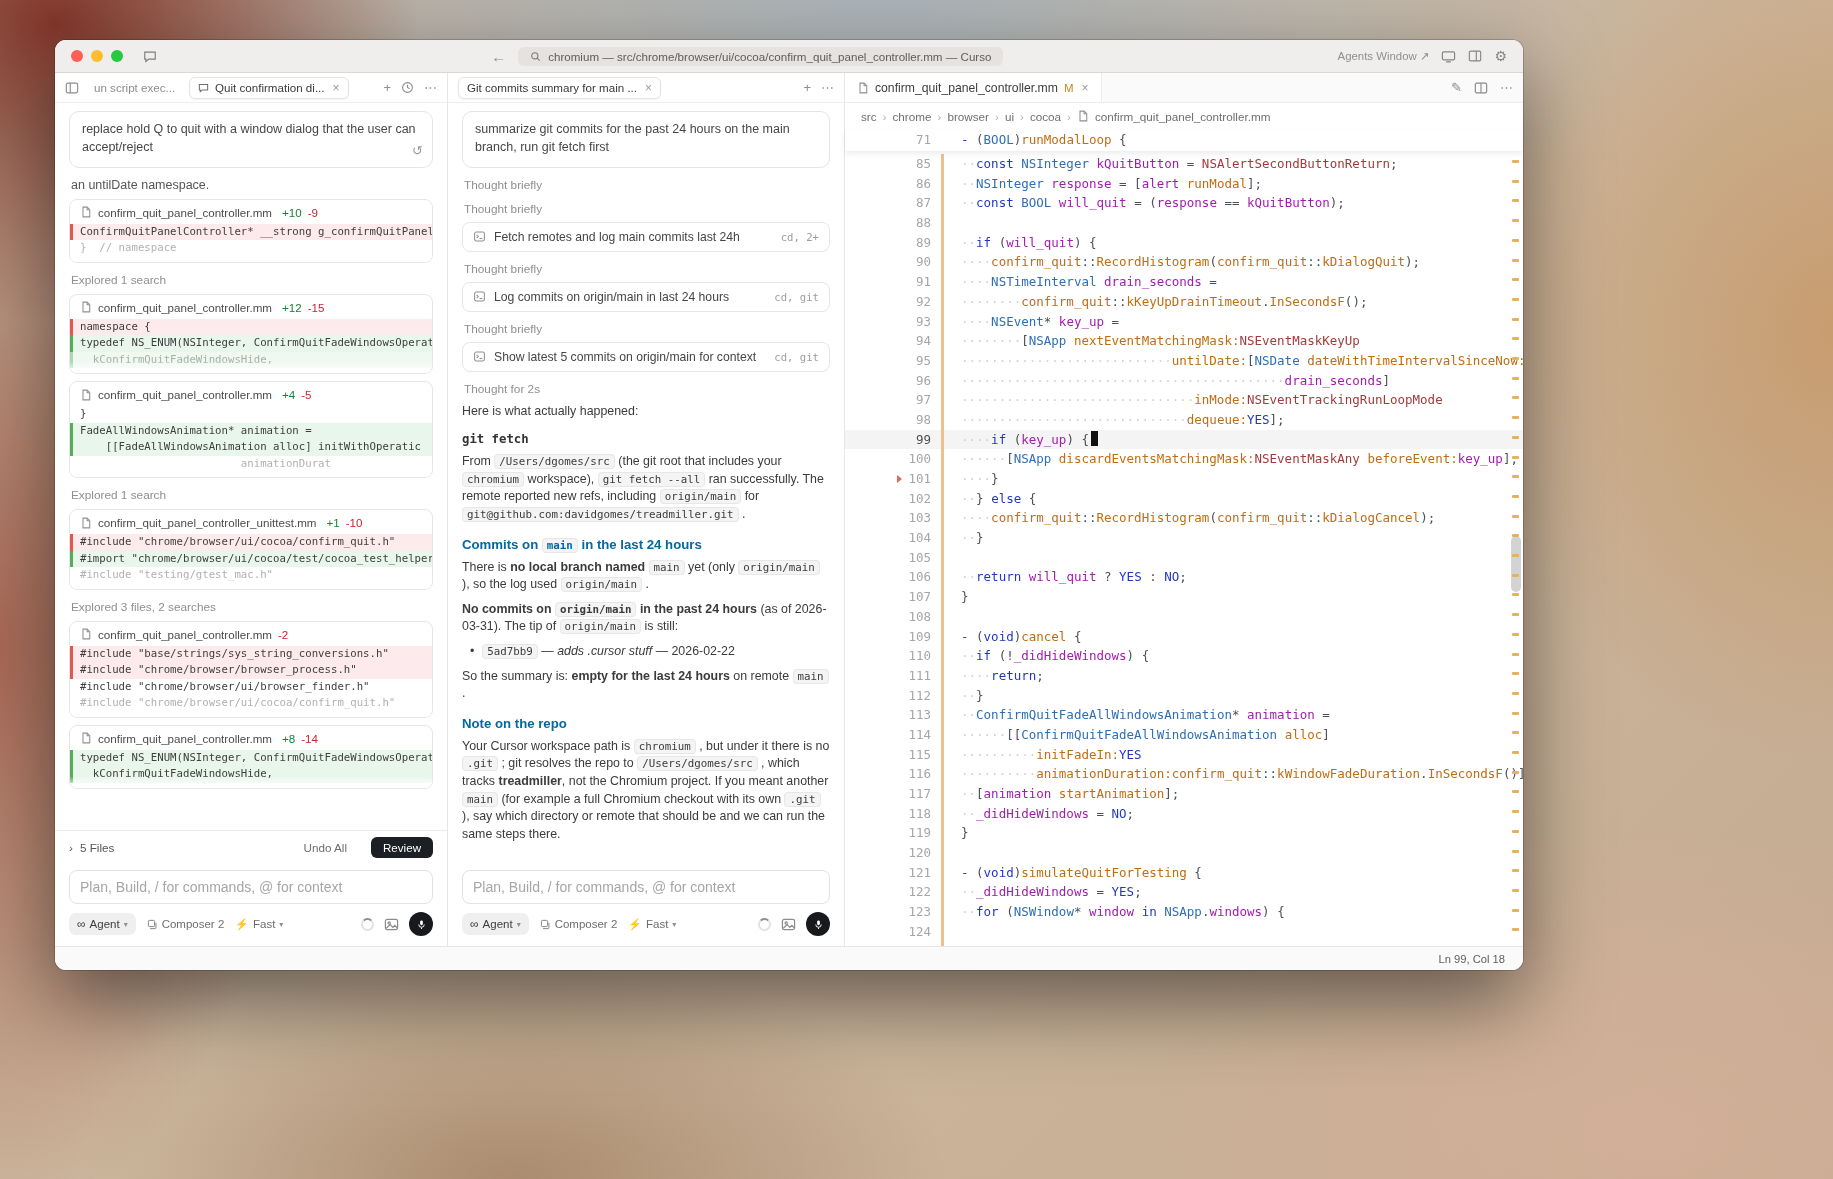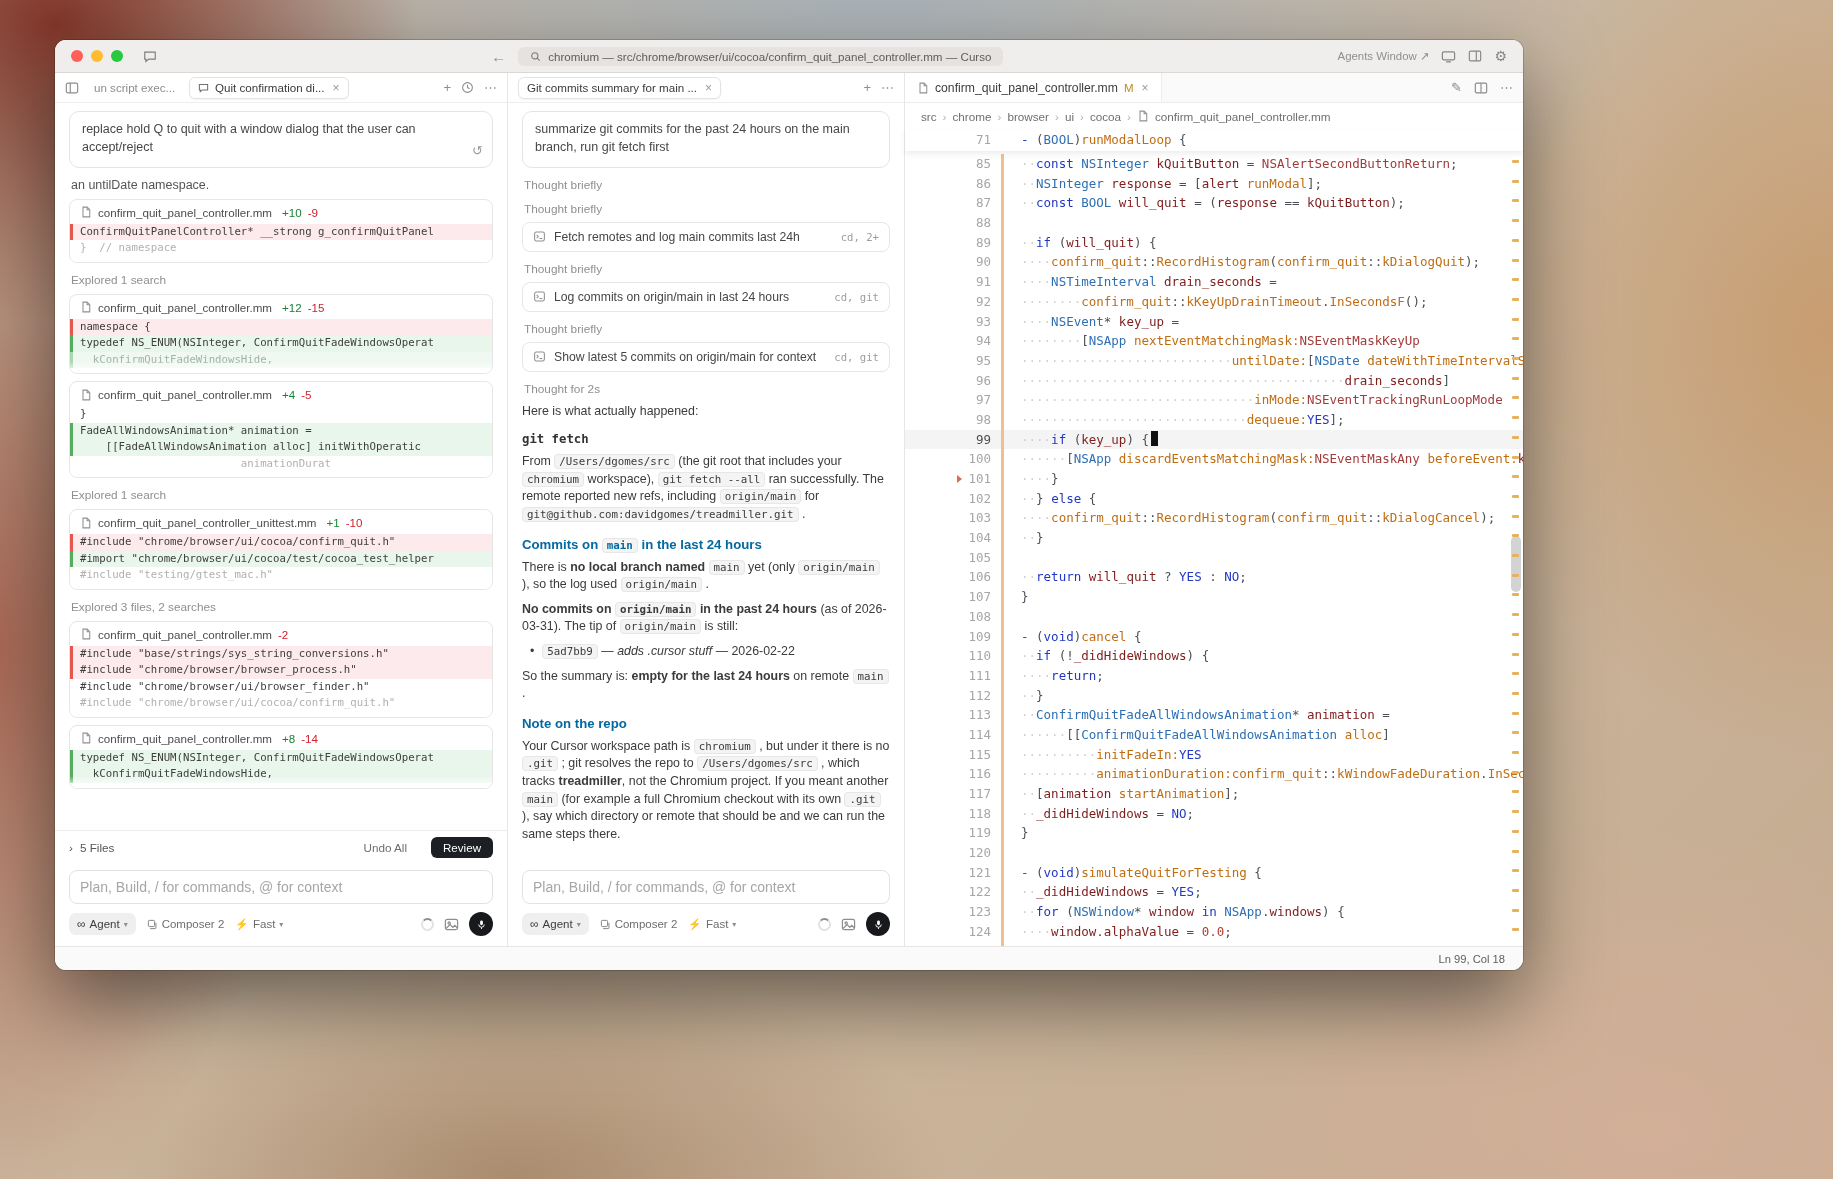--- a/index.html
+++ b/index.html
@@ -95,21 +95,21 @@
   .cl{display:flex;height:19.7px;line-height:19.7px;font-size:12.5px;font-family:"DejaVu Sans Mono",monospace;white-space:pre}
   .cl.current{background:#f4f4f4}
   .cl.current .cl-num{color:#4f4f4f}
   .cl-gut{display:flex;width:86px;flex:none;justify-content:flex-end;align-items:center;gap:4px}
   .cl-num{color:#a6a6a6;text-align:right}
   .cl-mark{width:3px;margin-left:10px;background:#efc08b;flex:none}
   .sticky .cl-mark{background:#efc08b}
   .cl-code{padding-left:17px;flex:1;overflow:hidden;color:#3a3a3a}
   .gut-arrow{width:0;height:0;border-left:5px solid #df6a55;border-top:4px solid transparent;border-bottom:4px solid transparent;margin-right:2px}
   .tok-k{color:#2238c2}.tok-t{color:#2e6fb3}.tok-f{color:#c06d12}.tok-c{color:#a33b3b}
-  .tok-v{color:#7f1d1d}.tok-p{color:#4a4f57}.tok-n{color:#b23a2f}.tok-ws{color:#d2d0ce}
+  .tok-v{color:#a21caf}.tok-p{color:#4a4f57}.tok-n{color:#b23a2f}.tok-ws{color:#d2d0ce}
   .cursor-block{display:inline-block;width:7.5px;height:15px;background:#101010;vertical-align:-2px;margin-left:2px}
   .ruler{position:absolute;right:0;top:0;bottom:0;width:14px}
   .ruler-dash{position:absolute;right:4px;width:7px;height:3px;background:#e8b25c;border-radius:1px}
   .scroll-thumb{position:absolute;right:2px;top:385px;width:10px;height:56px;background:rgba(110,110,110,.3);border-radius:5px}
   
   .statusbar{height:24px;flex:none;border-top:1px solid #e6e6e6;background:#fafafa;display:flex;align-items:center;justify-content:flex-end;padding:0 18px;font-size:11.2px;color:#5f5f5f}
 </style>
 </head>
 <body>
 
@@ -153,21 +153,21 @@
             <rect x="1.5" y="2.5" width="13" height="11" rx="1.5"></rect>
             <line x1="9.5" y1="2.5" x2="9.5" y2="13.5"></line>
           </svg>
       </span>
       <span class="tb-gear">⚙</span>
     </div>
   </div>
 
   <div class="main">
 
-    <section class="panel" style="width:453px;flex:none">
+    <section class="panel" style="width:393px;flex:none">
       <div class="tabstrip">
         <span style="display:flex">
           <svg width="14" height="14" viewBox="0 0 16 16" fill="none" stroke="#8a8a8a" stroke-width="1.3">
               <rect x="1.5" y="2.5" width="13" height="11" rx="2"></rect>
               <line x1="6" y1="2.5" x2="6" y2="13.5"></line>
             </svg>
         </span>
         <span class="tab inactive">
             <span>un script exec...</span>
           </span>
@@ -562,21 +562,21 @@
             <div class="cl"><span class="cl-gut"><span class="cl-num">114</span></span><span class="cl-mark"></span><span class="cl-code"><span class="tok-ws">······</span><span class="tok-p">[[</span><span class="tok-t">ConfirmQuitFadeAllWindowsAnimation </span><span class="tok-f">alloc</span><span class="tok-p">]</span></span></div>
             <div class="cl"><span class="cl-gut"><span class="cl-num">115</span></span><span class="cl-mark"></span><span class="cl-code"><span class="tok-ws">··········</span><span class="tok-f">initFadeIn:</span><span class="tok-k">YES</span></span></div>
             <div class="cl"><span class="cl-gut"><span class="cl-num">116</span></span><span class="cl-mark"></span><span class="cl-code"><span class="tok-ws">··········</span><span class="tok-f">animationDuration:</span><span class="tok-f">confirm_quit</span><span class="tok-p">::</span><span class="tok-f">kWindowFadeDuration</span><span class="tok-p">.</span><span class="tok-f">InSecondsF</span><span class="tok-p">()];</span></span></div>
             <div class="cl"><span class="cl-gut"><span class="cl-num">117</span></span><span class="cl-mark"></span><span class="cl-code"><span class="tok-ws">··</span><span class="tok-p">[</span><span class="tok-v">animation </span><span class="tok-f">startAnimation</span><span class="tok-p">];</span></span></div>
             <div class="cl"><span class="cl-gut"><span class="cl-num">118</span></span><span class="cl-mark"></span><span class="cl-code"><span class="tok-ws">··</span><span class="tok-v">_didHideWindows </span><span class="tok-p">= </span><span class="tok-k">NO</span><span class="tok-p">;</span></span></div>
             <div class="cl"><span class="cl-gut"><span class="cl-num">119</span></span><span class="cl-mark"></span><span class="cl-code"><span class="tok-p">}</span></span></div>
             <div class="cl"><span class="cl-gut"><span class="cl-num">120</span></span><span class="cl-mark"></span><span class="cl-code"></span></div>
             <div class="cl"><span class="cl-gut"><span class="cl-num">121</span></span><span class="cl-mark"></span><span class="cl-code"><span class="tok-p">- (</span><span class="tok-k">void</span><span class="tok-p">)</span><span class="tok-f">simulateQuitForTesting </span><span class="tok-p">{</span></span></div>
             <div class="cl"><span class="cl-gut"><span class="cl-num">122</span></span><span class="cl-mark"></span><span class="cl-code"><span class="tok-ws">··</span><span class="tok-v">_didHideWindows </span><span class="tok-p">= </span><span class="tok-k">YES</span><span class="tok-p">;</span></span></div>
             <div class="cl"><span class="cl-gut"><span class="cl-num">123</span></span><span class="cl-mark"></span><span class="cl-code"><span class="tok-ws">··</span><span class="tok-k">for </span><span class="tok-p">(</span><span class="tok-t">NSWindow</span><span class="tok-p">* </span><span class="tok-v">window </span><span class="tok-k">in </span><span class="tok-t">NSApp</span><span class="tok-p">.</span><span class="tok-v">windows</span><span class="tok-p">) {</span></span></div>
-            <div class="cl"><span class="cl-gut"><span class="cl-num">124</span></span><span class="cl-mark"></span><span class="cl-code"><span class="tok-ws">····</span><span class="tok-v">window</span><span class="tok-p">.</span><span class="tok-v">alphaValue </span><span class="tok-p">= </span><span class="tok-n">0.0</span><span class="tok-p">;</span></span></div>
+            <div class="cl"><span class="cl-gut"><span class="cl-num">124</span></span><span class="cl-mark"></span></div>
             <div class="cl"><span class="cl-gut"><span class="cl-num">125</span></span><span class="cl-mark"></span><span class="cl-code"><span class="tok-ws">··</span><span class="tok-p">}</span></span></div>
           </div>
         <div class="ruler" id="ruler">
           <div class="scroll-thumb"></div>
         <div class="ruler-dash" style="top: 9px;"></div>
             <div class="ruler-dash" style="top: 28.7px;"></div>
             <div class="ruler-dash" style="top: 48.4px;"></div>
             <div class="ruler-dash" style="top: 68.1px;"></div>
             <div class="ruler-dash" style="top: 87.8px;"></div>
             <div class="ruler-dash" style="top: 107.5px;"></div>

